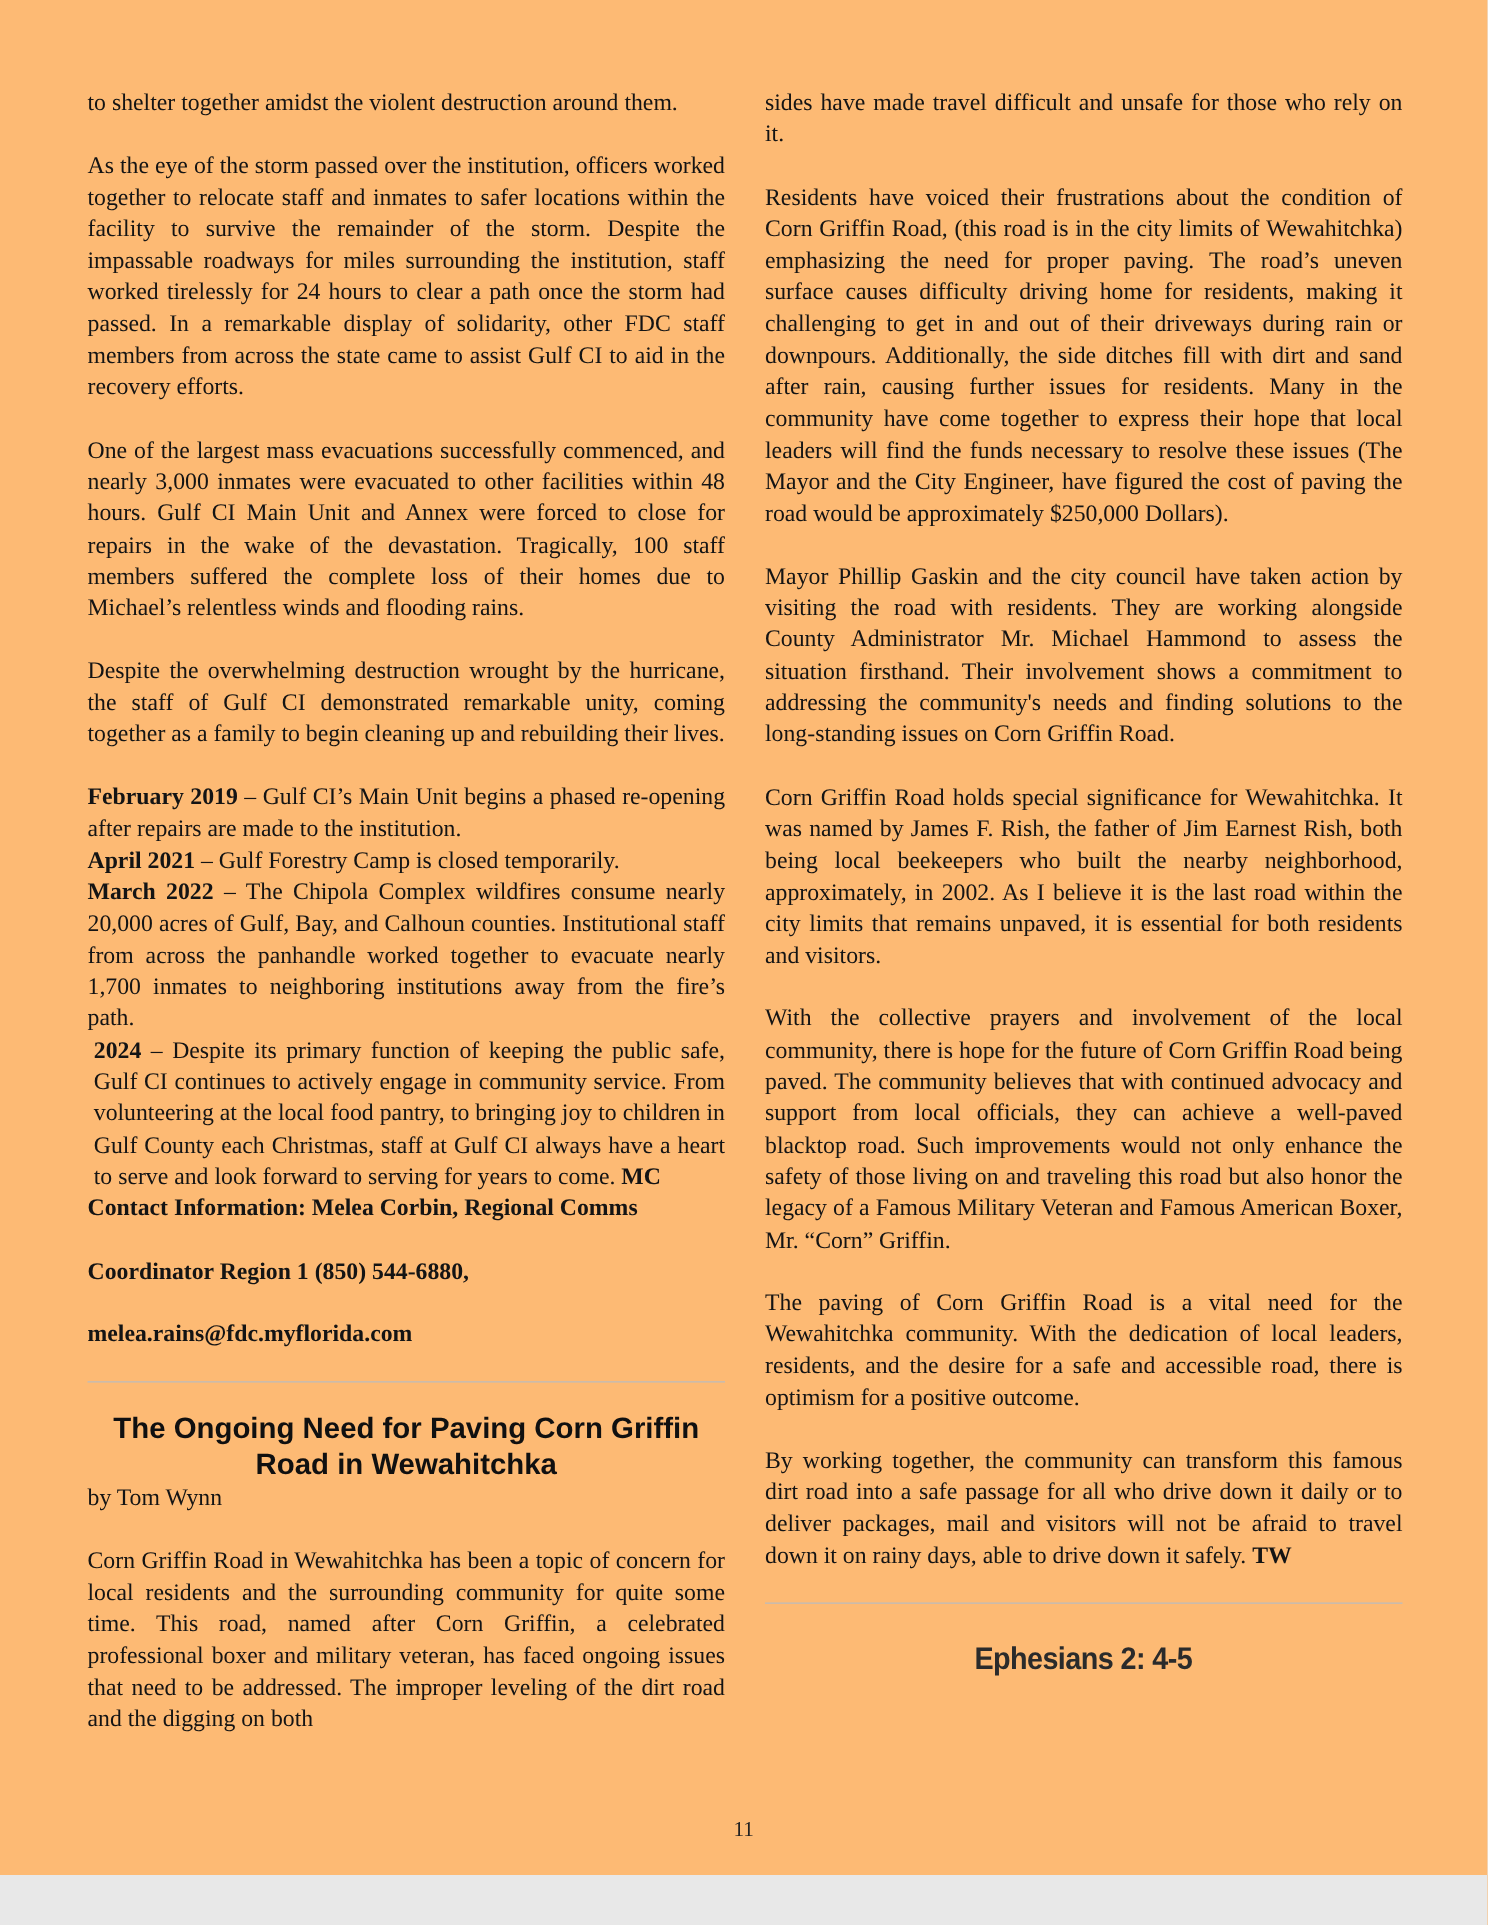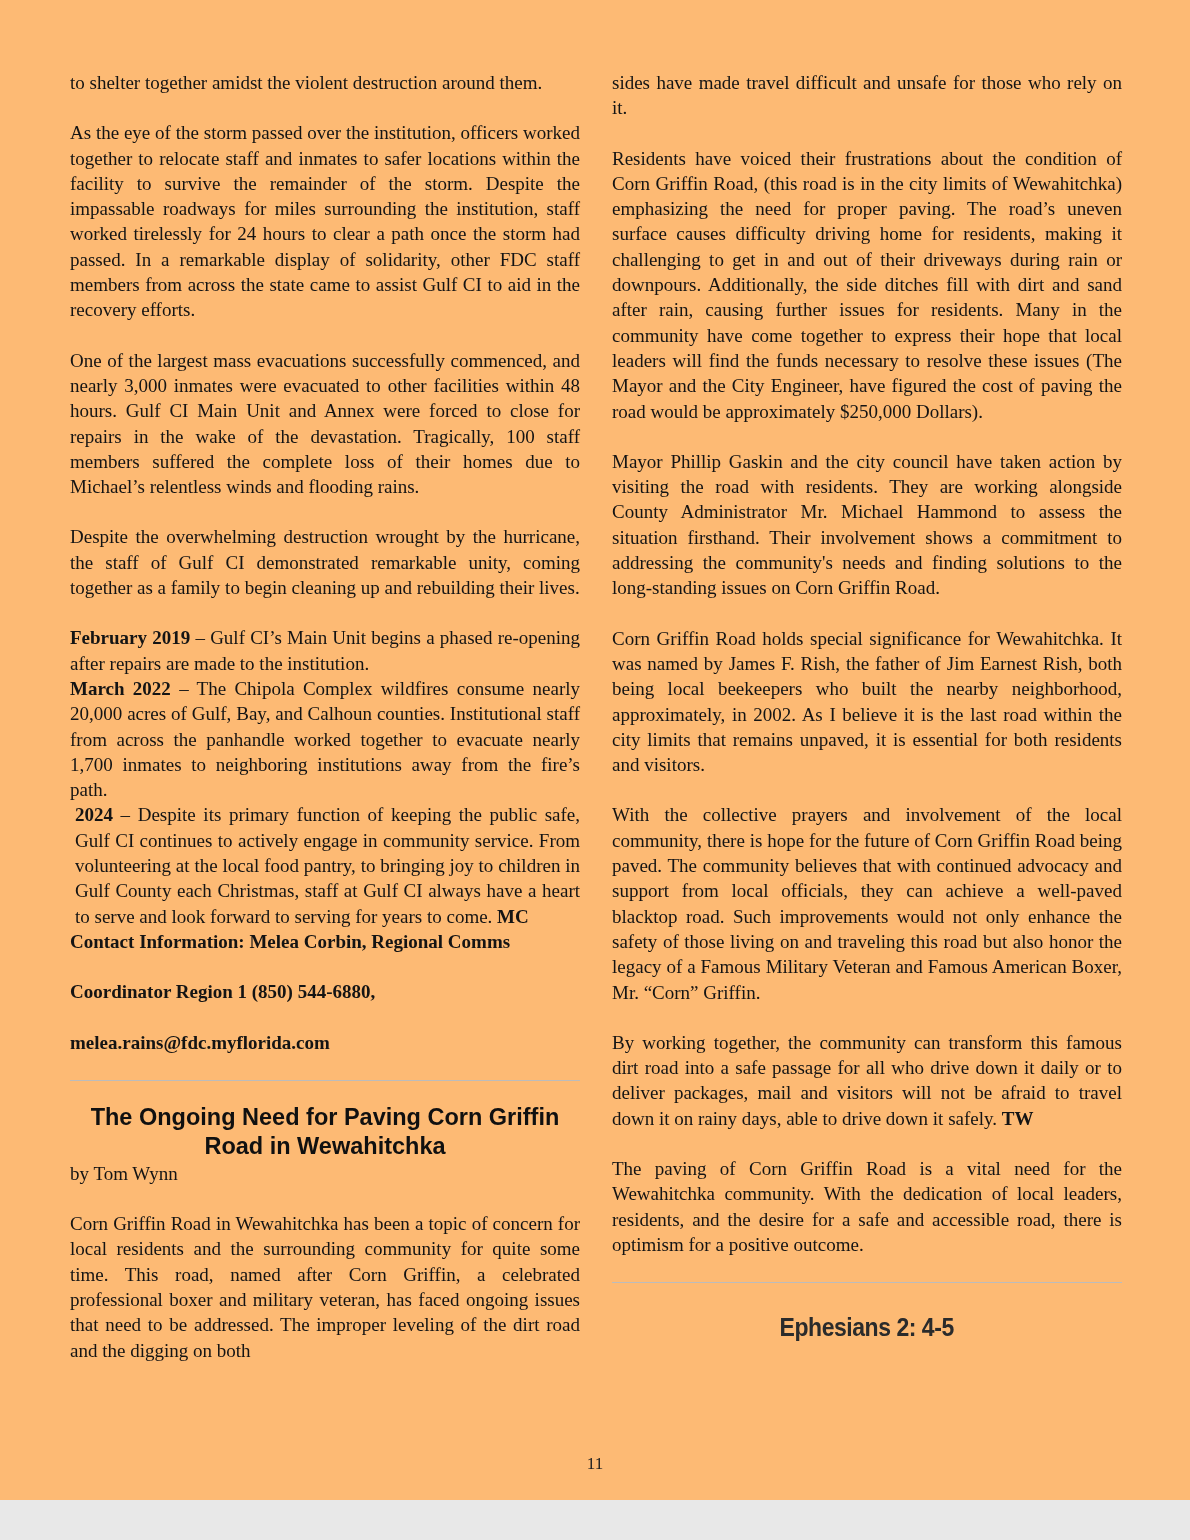--- a/index.html
+++ b/index.html
@@ -87,20 +87,21 @@
   <div class="columns">
 
     <div class="col">
       <p>to shelter together amidst the violent destruction around them.</p>
       <p>As the eye of the storm passed over the institution, officers worked together to relocate staff and inmates to safer locations within the facility to survive the remainder of the storm. Despite the impassable roadways for miles surrounding the institution, staff worked tirelessly for 24 hours to clear a path once the storm had passed. In a remarkable display of solidarity, other FDC staff members from across the state came to assist Gulf CI to aid in the recovery efforts.</p>
       <p>One of the largest mass evacuations successfully commenced, and nearly 3,000 inmates were evacuated to other facilities within 48 hours. Gulf CI Main Unit and Annex were forced to close for repairs in the wake of the devastation. Tragically, 100 staff members suffered the complete loss of their homes due to Michael’s relentless winds and flooding rains.</p>
       <p>Despite the overwhelming destruction wrought by the hurricane, the staff of Gulf CI demonstrated remarkable unity, coming together as a family to begin cleaning up and rebuilding their lives.</p>
 
       <div class="timeline">
         <p><span class="date">February 2019</span> <span>– Gulf CI’s Main Unit begins a phased re-opening after repairs are made to the institution.</span></p>
+        <p><span class="date">April 2021</span> <span>– Gulf Forestry Camp is closed temporarily.</span></p>
         <p><span class="date">March 2022</span> <span>– The Chipola Complex wildfires consume nearly 20,000 acres of Gulf, Bay, and Calhoun counties. Institutional staff from across the panhandle worked together to evacuate nearly 1,700 inmates to neighboring institutions away from the fire’s path.</span></p>
         <p class="indent-sm"><span class="date">2024</span> <span>– Despite its primary function of keeping the public safe, Gulf CI continues to actively engage in community service. From volunteering at the local food pantry, to bringing joy to children in Gulf County each Christmas, staff at Gulf CI always have a heart to serve and look forward to serving for years to come.</span> <span class="sign">MC</span></p>
       </div>
 
       <div>
         <p class="contact">Contact Information: Melea Corbin, Regional Comms</p>
         <p class="contact">Coordinator Region 1 (850) 544-6880,</p>
         <p class="contact">melea.rains@fdc.myflorida.com</p>
       </div>
 
@@ -110,22 +111,22 @@
       <p class="byline">by Tom Wynn</p>
       <p>Corn Griffin Road in Wewahitchka has been a topic of concern for local residents and the surrounding community for quite some time. This road, named after Corn Griffin, a celebrated professional boxer and military veteran, has faced ongoing issues that need to be addressed. The improper leveling of the dirt road and the digging on both</p>
     </div>
 
     <div class="col">
       <p>sides have made travel difficult and unsafe for those who rely on it.</p>
       <p>Residents have voiced their frustrations about the condition of Corn Griffin Road, (this road is in the city limits of Wewahitchka) emphasizing the need for proper paving. The road’s uneven surface causes difficulty driving home for residents, making it challenging to get in and out of their driveways during rain or downpours. Additionally, the side ditches fill with dirt and sand after rain, causing further issues for residents. Many in the community have come together to express their hope that local leaders will find the funds necessary to resolve these issues (The Mayor and the City Engineer, have figured the cost of paving the road would be approximately $250,000 Dollars).</p>
       <p>Mayor Phillip Gaskin and the city council have taken action by visiting the road with residents. They are working alongside County Administrator Mr. Michael Hammond to assess the situation firsthand. Their involvement shows a commitment to addressing the community's needs and finding solutions to the long-standing issues on Corn Griffin Road.</p>
       <p>Corn Griffin Road holds special significance for Wewahitchka. It was named by James F. Rish, the father of Jim Earnest Rish, both being local beekeepers who built the nearby neighborhood, approximately, in 2002. As I believe it is the last road within the city limits that remains unpaved, it is essential for both residents and visitors.</p>
       <p>With the collective prayers and involvement of the local community, there is hope for the future of Corn Griffin Road being paved. The community believes that with continued advocacy and support from local officials, they can achieve a well-paved blacktop road. Such improvements would not only enhance the safety of those living on and traveling this road but also honor the legacy of a Famous Military Veteran and Famous American Boxer, Mr. “Corn” Griffin.</p>
+      <p>The paving of Corn Griffin Road is a vital need for the Wewahitchka community. With the dedication of local leaders, residents, and the desire for a safe and accessible road, there is optimism for a positive outcome.</p>
       <p><span>By working together, the community can transform this famous dirt road into a safe passage for all who drive down it daily or to deliver packages, mail and visitors will not be afraid to travel down it on rainy days, able to drive down it safely.</span> <span class="sign">TW</span></p>
-      <p>The paving of Corn Griffin Road is a vital need for the Wewahitchka community. With the dedication of local leaders, residents, and the desire for a safe and accessible road, there is optimism for a positive outcome.</p>
 
       <hr class="rule right-rule">
 
       <div class="scripture-wrap">
         <span class="scripture">Ephesians 2: 4-5</span>
       </div>
     </div>
 
   </div>
 

